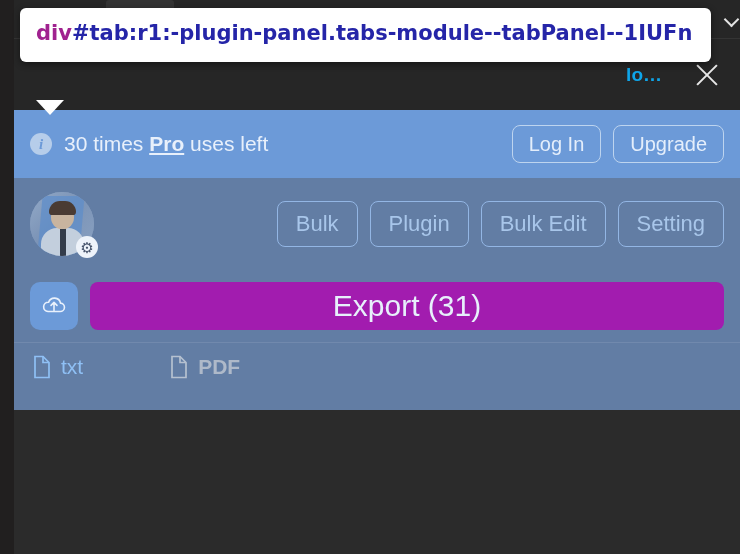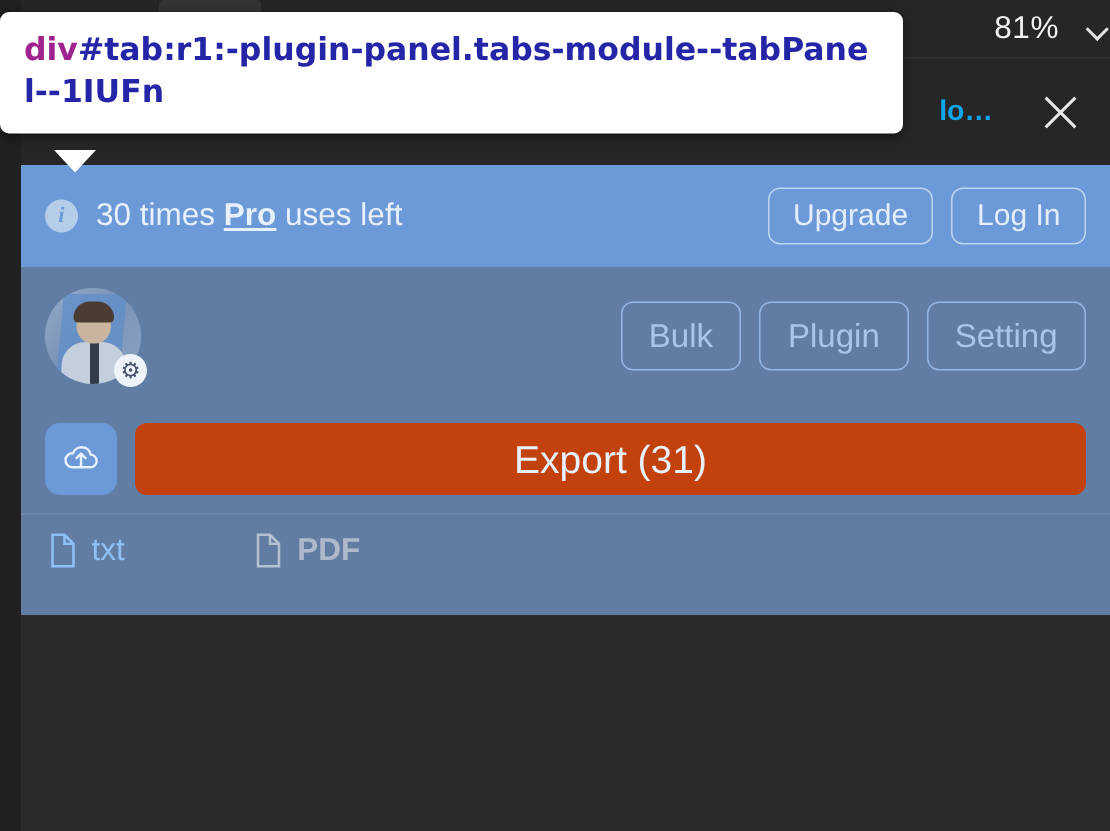--- a/index.html
+++ b/index.html
@@ -288,23 +288,23 @@
     background: #6c9ad8;
     display: flex;
     align-items: center;
     justify-content: center;
     flex: none;
   }
   .export-btn {
     flex: 1;
     height: 48px;
     border-radius: 8px;
-    background: #c2410c;
+    background: #a21caf;
     color: #e7f0fb;
-    font-size: 26px;
+    font-size: 30px;
     font-family: "Liberation Sans", sans-serif;
     border: none;
     display: flex;
     align-items: center;
     justify-content: center;
   }
 
   .format-divider {
     height: 1px;
     background: #7189ad;
@@ -324,22 +324,22 @@
     gap: 9px;
     font-size: 21px;
     white-space: nowrap;
   }
   .format-item.active { color: #8fc0f5; }
   .format-item.idle   { color: #aeb9c9; font-weight: bold; }
 
   
   .inspect-tip {
     position: absolute;
-    left: 0; top: 8px;
-    width: 602px;
+    left: 20px; top: 8px;
+    width: 691px;
     background: #ffffff;
     border-radius: 6px;
     box-shadow: 0 2px 7px rgba(0,0,0,0.45);
     padding: 12px 16px 14px 16px;
     box-sizing: border-box;
     display: flex;
     align-items: flex-start;
     gap: 14px;
     z-index: 50;
   }
@@ -399,40 +399,41 @@
     <span class="secondbar-title">lo…</span>
     <span class="close-x"></span>
   </div>
 
   <div class="panel">
 
     <div class="promo-banner">
       <span class="info-icon">i</span>
       <span class="promo-text"><span>30 times </span><span class="pro">Pro</span><span> uses left</span></span>
       <div class="promo-actions">
+        <button class="ghost-btn">Log In</button>
         <button class="ghost-btn">Upgrade</button>
-        <button class="ghost-btn">Log In</button>
       </div>
     </div>
 
     <div class="tools-row">
       <div class="avatar-wrap">
         <div class="avatar">
           <div class="photo-bg"></div>
           <div class="photo-frame"></div>
           <div class="body"></div>
           <div class="tie"></div>
           <div class="head"></div>
           <div class="hair"></div>
         </div>
         <div class="gear-badge">⚙</div>
       </div>
       <div class="tool-buttons">
         <button class="tool-btn">Bulk</button>
         <button class="tool-btn">Plugin</button>
+        <button class="tool-btn">Bulk Edit</button>
         <button class="tool-btn">Setting</button>
       </div>
     </div>
 
     <div class="export-row">
       <div class="upload-btn">
         <svg width="26" height="24" viewBox="0 0 26 24" aria-hidden="true">
           <path d="M7 17.5h12a4.2 4.2 0 0 0 .5-8.4A6.2 6.2 0 0 0 7.6 8.2 4.6 4.6 0 0 0 7 17.5z" fill="none" stroke="#e9f1fc" stroke-width="1.6"></path>
           <path d="M13 16.5V8.4M13 8.4l-3 3M13 8.4l3 3" fill="none" stroke="#e9f1fc" stroke-width="1.6" stroke-linecap="round"></path>
         </svg>

